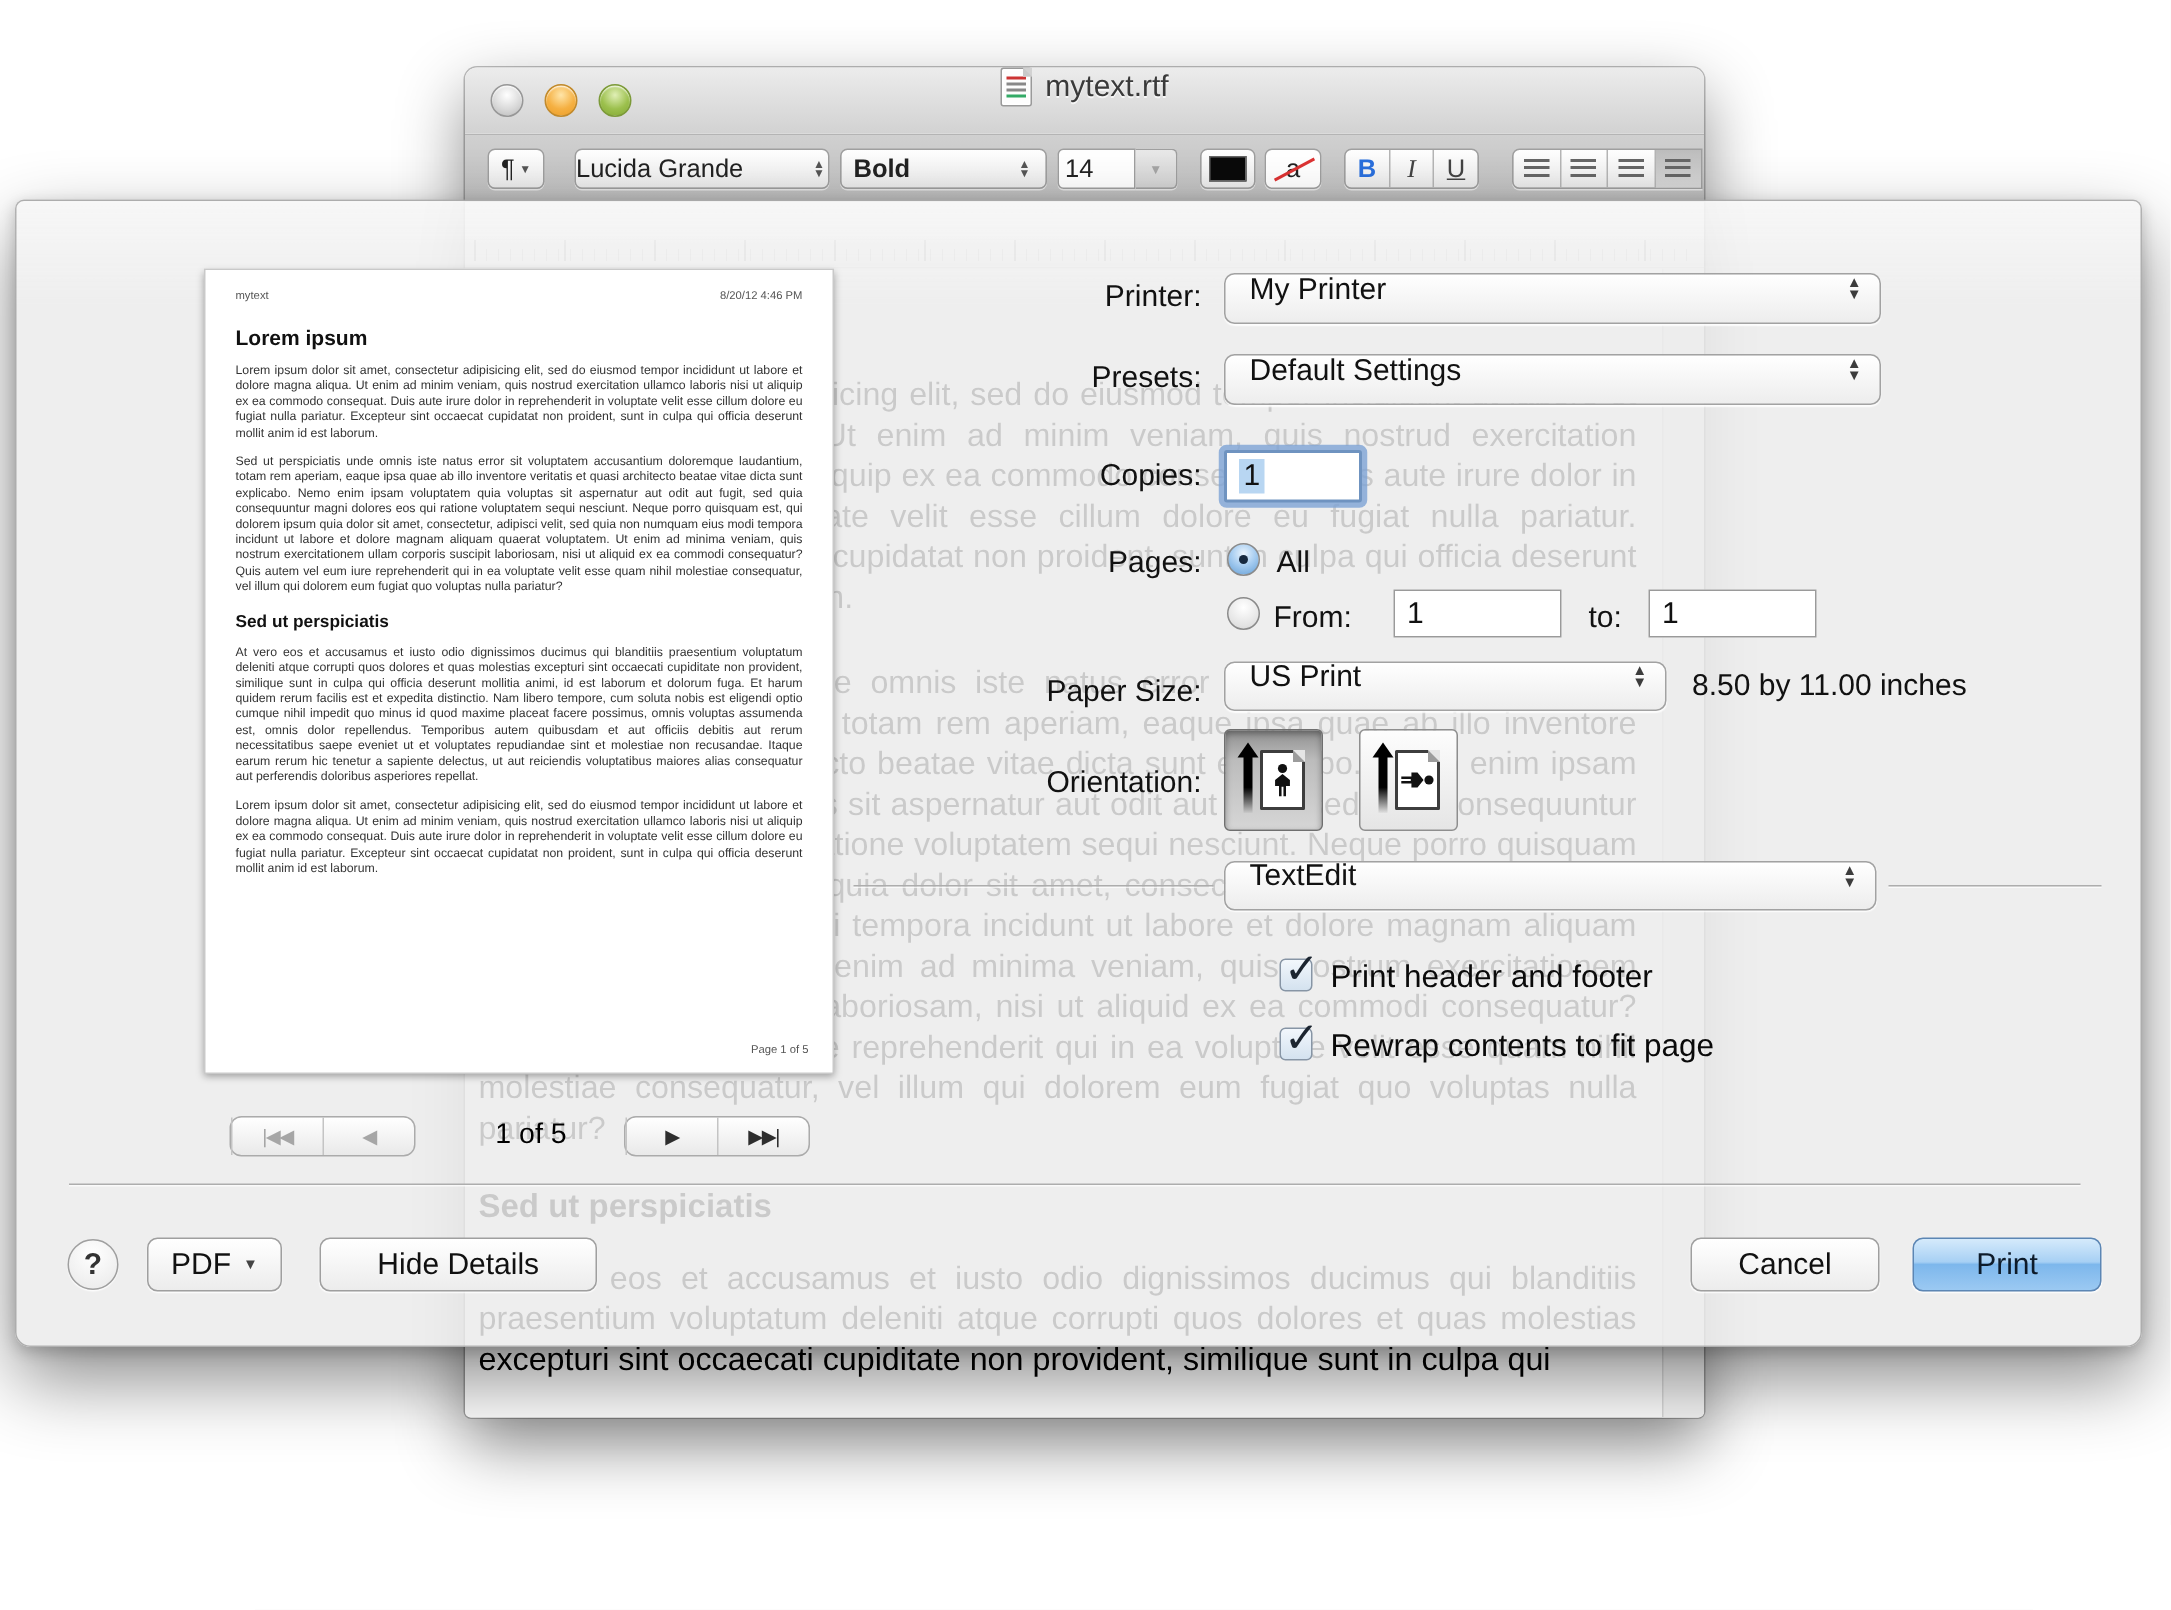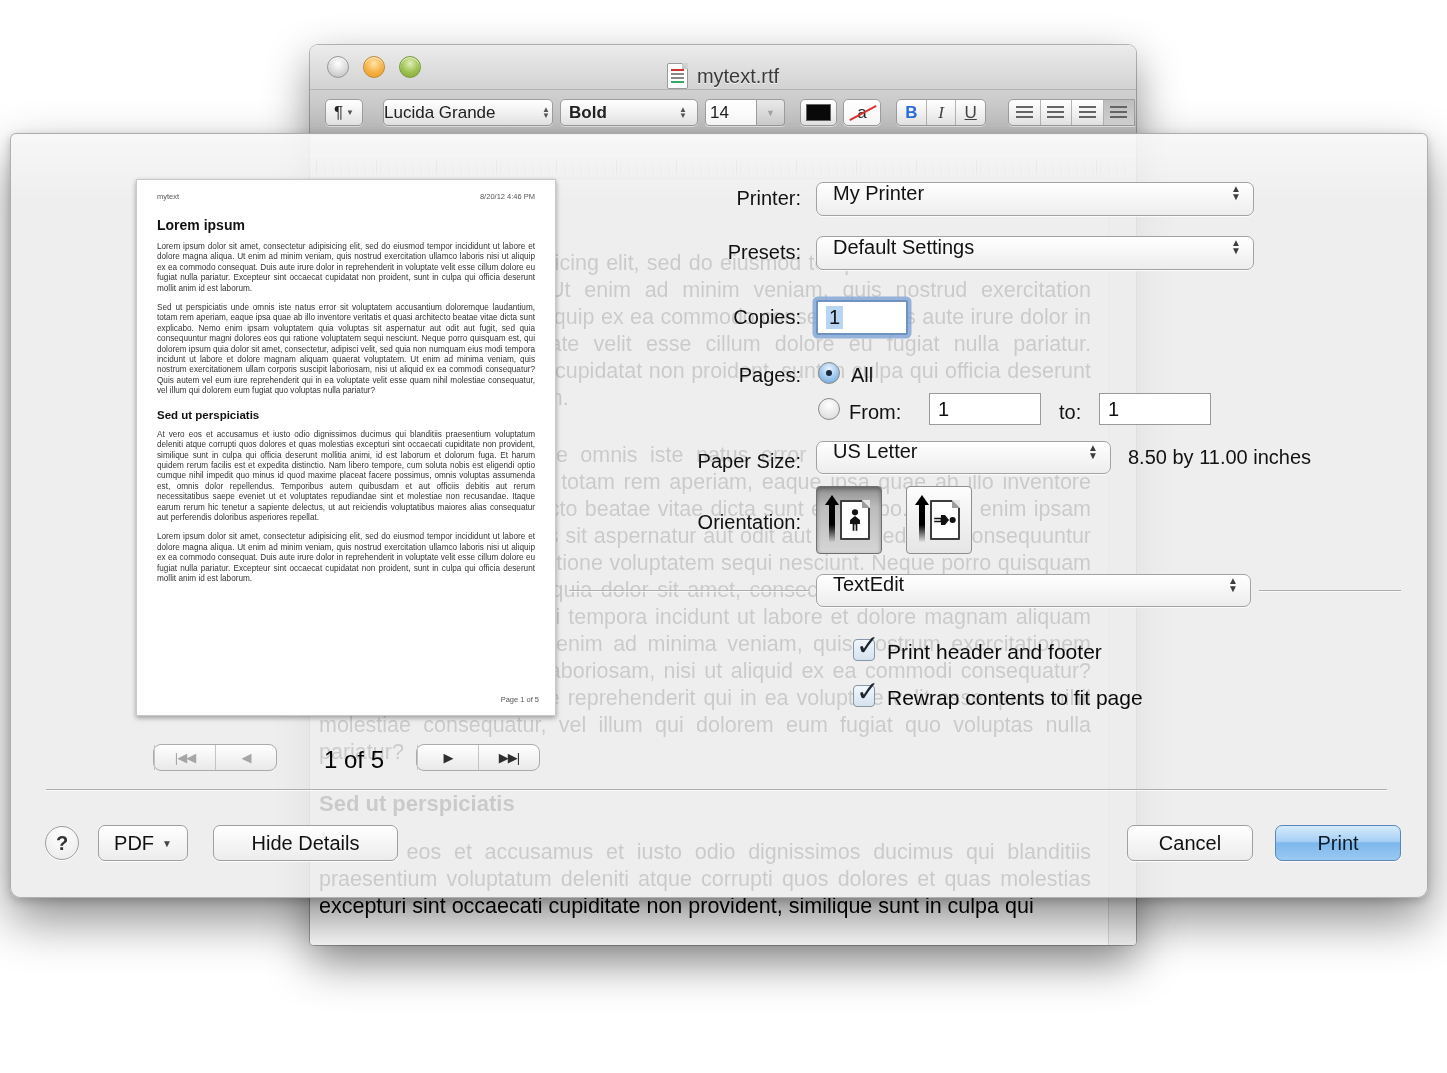--- a/index.html
+++ b/index.html
@@ -5,21 +5,21 @@
   * { margin:0; padding:0; box-sizing:border-box; }
   html,body { width:1447px; height:1073px; background:#fff; font-family:"Liberation Sans","DejaVu Sans",sans-serif; overflow:hidden; }
   .stage { position:relative; width:1447px; height:1073px; background:#fff; }
 
   
   .window { position:absolute; left:310px; top:45px; width:826px; height:900px;
             border-radius:8px 8px 4px 4px; box-shadow:0 18px 45px rgba(0,0,0,.45), 0 0 0 1px rgba(0,0,0,.25);
             background:#fff; }
   .titlebar { position:absolute; left:0; top:0; right:0; height:45px;
               background:linear-gradient(#ececec,#d2d2d2); border-radius:8px 8px 0 0;
-              border-bottom:1px solid #b4b4b4; display:flex; align-items:flex-end; justify-content:center; }
+              border-bottom:1px solid #b4b4b4; display:flex; align-items:flex-start; justify-content:center; }
   .tl-group { position:absolute; left:17px; top:11px; display:flex; gap:14px; }
   .tl { width:22px; height:22px; border-radius:50%; box-shadow:inset 0 1px 1px rgba(255,255,255,.8); }
   .tl.white { background:radial-gradient(circle at 50% 32%, #ffffff, #d8d8d8 58%, #b8b8b8); border:1px solid #979797; }
   .tl.amber { background:radial-gradient(circle at 50% 32%, #ffe5a8, #f5b042 55%, #eb9c26); border:1px solid #c18a2c; }
   .tl.green { background:radial-gradient(circle at 50% 32%, #e0efb6, #9cc04d 55%, #81a733); border:1px solid #7c9a39; }
   .title-group { display:flex; align-items:center; gap:9px; }
   .doc-icon { width:21px; height:26px; background:#fdfdfd; border:1px solid #9a9a9a; border-radius:2px; position:relative;
               box-shadow:inset 0 0 0 1px #fff; }
   .doc-icon:before { content:""; position:absolute; left:3px; top:5px; width:13px; height:1.5px; background:#c33;
                      box-shadow:0 4px 0 #888, 0 8px 0 #888, 0 12px 0 #3a6; }
@@ -103,21 +103,21 @@
   .help-btn { position:absolute; width:34px; height:34px; border-radius:50%; border:1px solid #9f9f9f;
               background:radial-gradient(circle at 50% 30%, #ffffff, #e8e8e8); display:flex; align-items:center;
               justify-content:center; font-size:20px; font-weight:bold; color:#333;
               box-shadow:0 1px 1px rgba(255,255,255,.9); }
 
   .nav-seg { position:absolute; width:124px; height:27px; display:flex; background:linear-gradient(#ffffff,#e9e9e9);
              border:1px solid #ababab; border-radius:8px; font-size:13px; letter-spacing:-1px; }
   .nav-seg .seg { border-left:1px solid #c4c4c4; }
   .nav-seg.disabled { color:#a6a6a6; }
   .nav-seg.enabled { color:#2e2e2e; }
-  .nav-count { position:absolute; font-size:24px; color:#000; width:110px; text-align:center; }
+  .nav-count { position:absolute; font-size:19px; color:#000; width:110px; text-align:center; }
 
   
   .preview-page { position:absolute; left:125px; top:45px; width:420px; height:537px; background:#fff;
                   border:1px solid #c9c9c9; box-shadow:0 2px 5px rgba(0,0,0,.35); overflow:hidden;
                   padding:12px 20px; color:#333; }
   .pv-header { display:flex; justify-content:space-between; font-size:7.5px; color:#555; }
   .preview-page h3 { font-size:14px; color:#111; margin-top:16px; }
   .preview-page h4 { font-size:11.5px; color:#111; margin-top:12px; }
   .preview-page p { font-size:8.2px; line-height:10.4px; text-align:justify; margin-top:9px; }
   .pv-footer { position:absolute; right:16px; bottom:11px; font-size:7.5px; color:#555; }
@@ -278,21 +278,21 @@
     <div class="text-field" style="left:918px; top:259px; width:112px; height:32px;">
       <span>1</span>
     </div>
     <div style="position:absolute; left:1048px; top:267px; font-size:20px; color:#111;">to:</div>
     <div class="text-field" style="left:1088px; top:259px; width:112px; height:32px;">
       <span>1</span>
     </div>
 
     <div class="label" style="left:535px; top:316px;">Paper Size:</div>
     <div class="popup" style="left:805px; top:307px; width:295px; height:33px;">
-      <span>US Letter</span>
+      <span>US Print</span>
       <span class="stepper">
           <span>▲</span>
           <span>▼</span>
         </span>
     </div>
     <div style="position:absolute; left:1117px; top:312px; font-size:20px; color:#111;">8.50 by 11.00 inches</div>
 
     <div class="label" style="left:535px; top:377px;">Orientation:</div>
     <div class="orient-btn selected" style="left:805px; top:352px;">
       <div class="o-arrow"></div>

